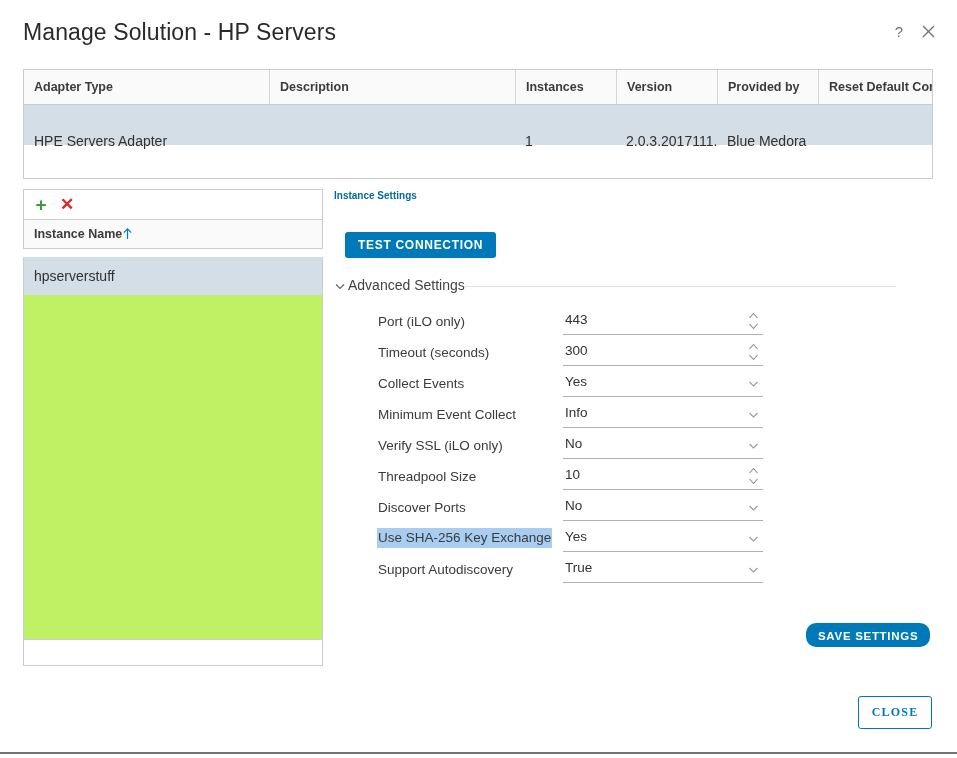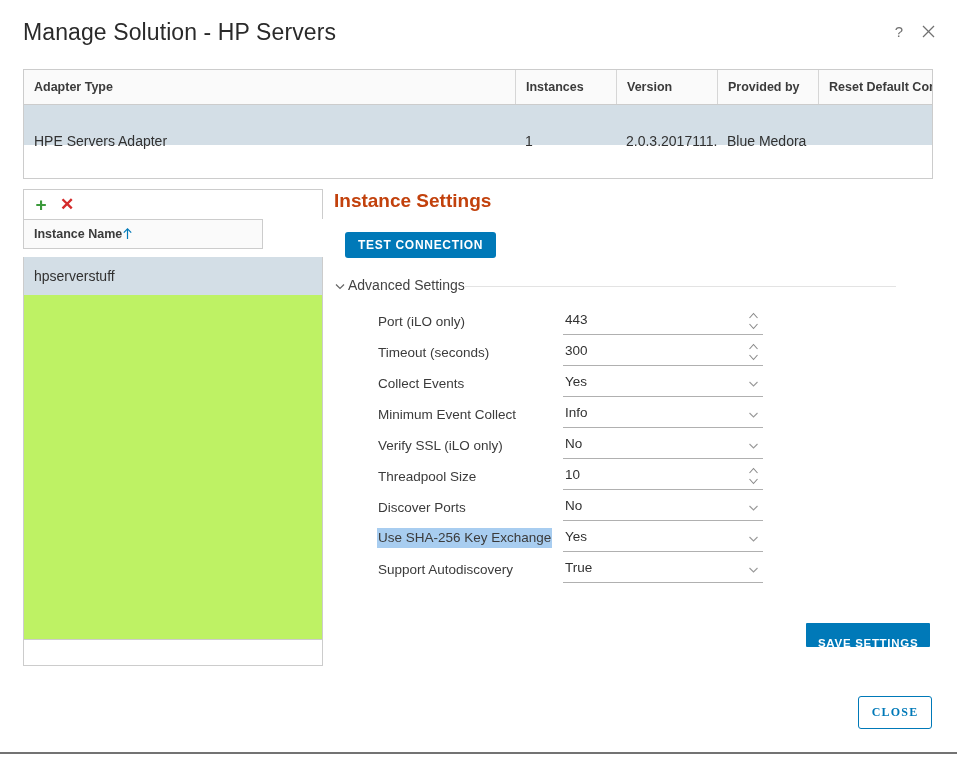--- a/index.html
+++ b/index.html
@@ -145,21 +145,21 @@
     line-height: 22px;
     text-align: center;
     font-size: 19px;
     font-weight: bold;
   }
   #add-instance-btn { left: 6px; color: #3c9a3c; }
   #delete-instance-btn { left: 32px; color: #d42b2b; font-size: 17px; }
   #instances-header {
     position: absolute;
     left: 0; top: 30px;
-    width: 240px;
+    width: 300px;
     height: 30px;
     background: #fafafa;
     border: 1px solid #cccccc;
     border-bottom: 1px solid #cccccc;
     box-sizing: border-box;
     cursor: pointer;
   }
   #instances-header-label {
     position: absolute;
     left: 10px;
@@ -214,23 +214,23 @@
     position: absolute;
     left: 334px;
     top: 186px;
     width: 600px;
     height: 480px;
   }
   #instance-settings-title {
     position: absolute;
     left: 0;
     top: 4px;
-    font-size: 19px;
-    font-weight: bold;
-    color: #c2410c;
+    font-size: 10px;
+    font-weight: bold;
+    color: #0369a1;
   }
   #test-connection-btn {
     position: absolute;
     left: 11px;
     top: 46px;
     height: 26px;
     padding: 0 13px;
     line-height: 26px;
     background: #0079b8;
     color: #ffffff;
@@ -343,29 +343,29 @@
     cursor: pointer;
     color: #4a4a4a;
   }
 
   
   #save-settings-btn {
     position: absolute;
     left: 806px;
     top: 623px;
     height: 24px;
-    padding: 8px 12px;
+    padding: 1px 12px;
     line-height: 24px;
     background: #0079b8;
     color: #ffffff;
     font-size: 11.5px;
     font-weight: bold;
     letter-spacing: 0.7px;
     border: none;
-    border-radius: 1px;
+    border-radius: 10px;
     cursor: pointer;
     font-family: "Liberation Sans", sans-serif;
   }
   #close-btn {
     position: absolute;
     left: 858px;
     top: 696px;
     width: 74px;
     height: 33px;
     background: #ffffff;
@@ -391,20 +391,21 @@
       <svg width="13" height="13" viewBox="0 0 13 13" aria-hidden="true">
         <line x1="1" y1="1" x2="12" y2="12" stroke="#717171" stroke-width="1.3"></line>
         <line x1="12" y1="1" x2="1" y2="12" stroke="#717171" stroke-width="1.3"></line>
       </svg>
     </div>
   </div>
 
   <div id="adapter-table">
     <div id="adapter-header-row">
         <div class="adapter-th" style="left: 0px; width: 245px;">Adapter Type</div>
+        <div class="adapter-th divided" style="left: 245px; width: 246px;">Description</div>
         <div class="adapter-th divided" style="left: 491px; width: 101px;">Instances</div>
         <div class="adapter-th divided" style="left: 592px; width: 101px;">Version</div>
         <div class="adapter-th divided" style="left: 693px; width: 101px;">Provided by</div>
         <div class="adapter-th divided" style="left: 794px; width: 116px;">Reset Default Conten</div>
       </div>
     <div id="adapter-selected-row">
         <div class="adapter-td" style="left: 0px; width: 245px;">HPE Servers Adapter</div>
         <div class="adapter-td" style="left: 245px; width: 246px;"></div>
         <div class="adapter-td" style="left: 491px; width: 101px;">1</div>
         <div class="adapter-td" style="left: 592px; width: 101px;">2.0.3.2017111...</div>

